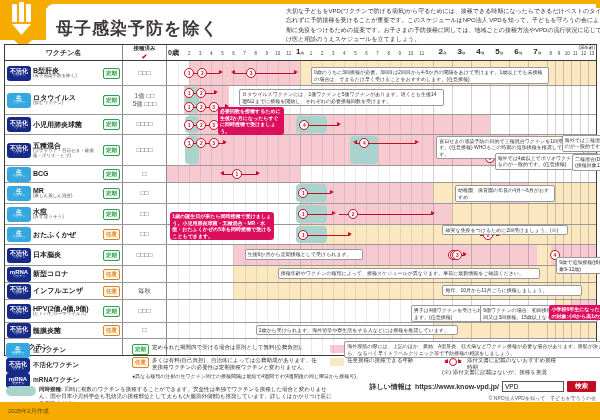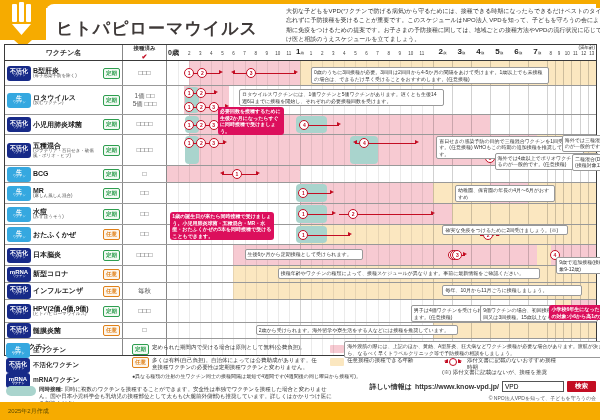--- a/index.html
+++ b/index.html
@@ -93,21 +93,21 @@
   <svg width="46" height="40" viewBox="0 0 46 40">
     <g fill="#fff">
       <rect x="12" y="4" width="5" height="18" rx="1"></rect>
       <rect x="19" y="2" width="5" height="20" rx="1"></rect>
       <rect x="26" y="4" width="5" height="18" rx="1"></rect>
       <path d="M12 24 h19 l-9.5 11 z"></path>
     </g>
   </svg>
 </div>
 <div class="hdr-panel">
-  <div class="main-title">ヒトパピローマウイルス</div>
+  <div class="main-title">母子感染予防を除く</div>
   <div class="intro">大切な子どもをVPD(ワクチンで防げる病気)から守るためには、接種できる時期になったらできるだけベストのタイミングで、忘れずに予防接種を受けることが重要です。このスケジュールはNPO法人 VPDを知って、子どもを守ろうの会によるもっとも早期に免疫をつけるための提案です。お子さまの予防接種に関しては、地域ごとの接種方法やVPDの流行状況に応じて、かかりつけ医と相談のうえスケジュールを立てましょう。</div>
 </div>
 
 <div class="sched">
   <div class="trow thead">
     <div class="c-name">ワクチン名</div>
     <div class="c-check">
       <span>接種済み</span>
       <span class="chk-mark">✔</span>
     </div>

